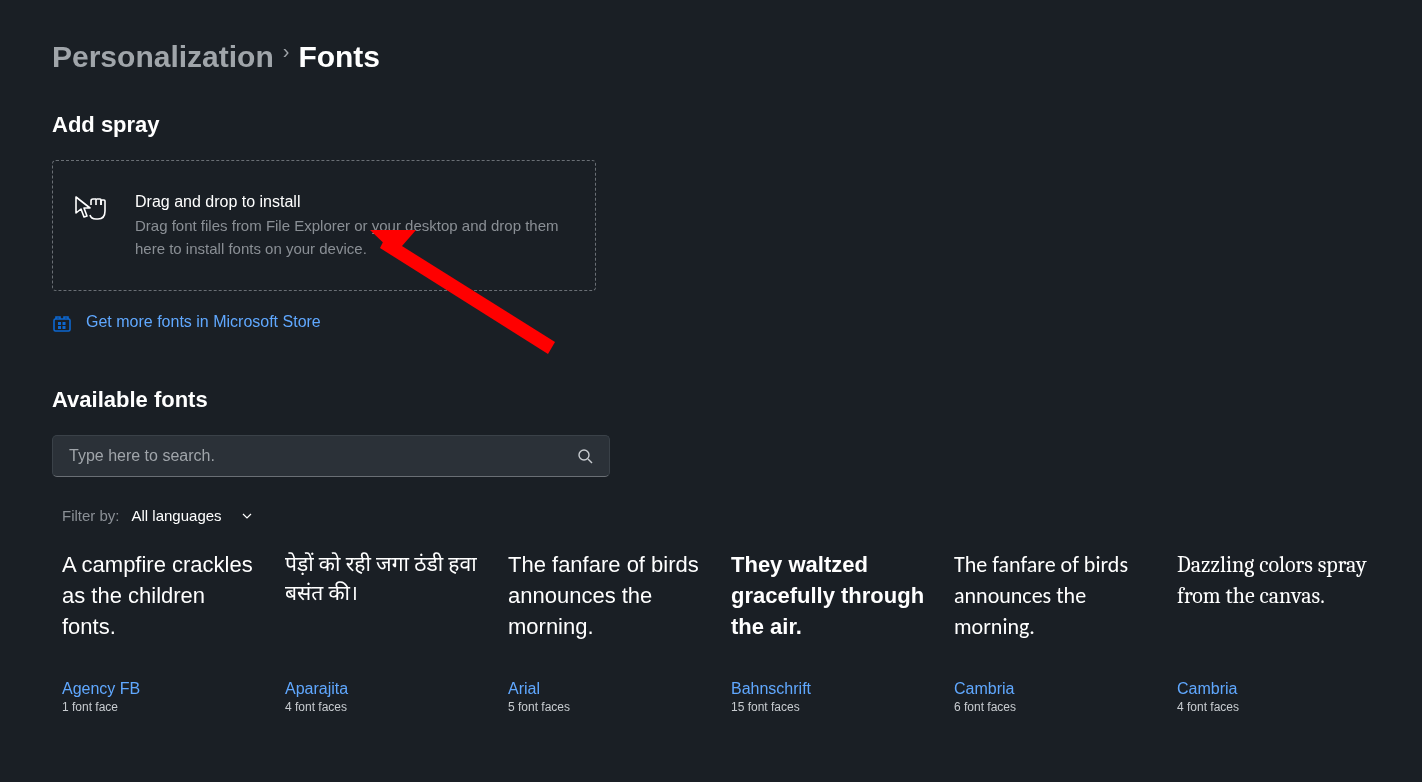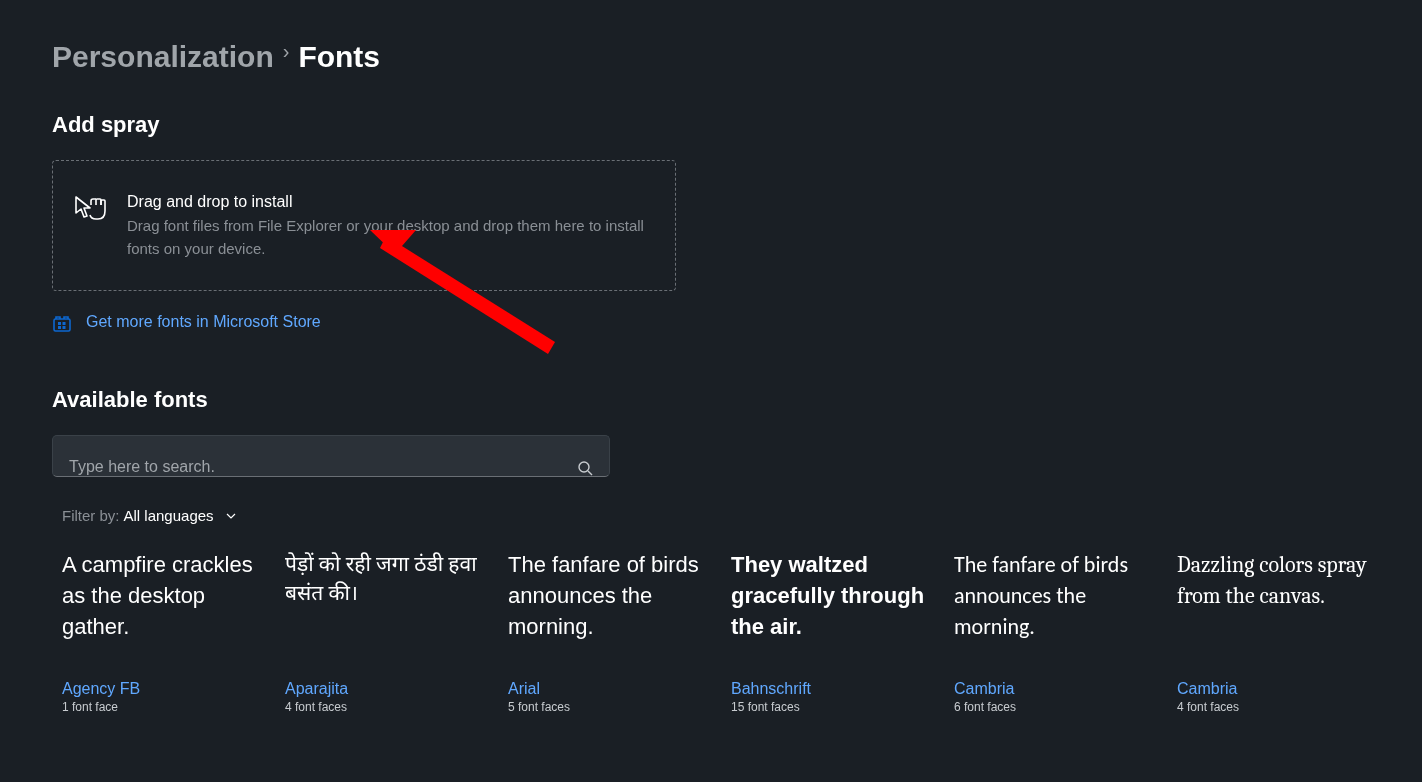--- a/index.html
+++ b/index.html
@@ -33,27 +33,27 @@
     font-weight: 600;
     color: #ffffff;
   }
   .section-title {
     font-size: 22px;
     font-weight: 600;
     color: #ffffff;
     margin-bottom: 22px;
   }
   .dropzone {
-    width: 624px;
+    width: 544px;
     border: 1px dashed #6a6f75;
     border-radius: 4px;
     padding: 32px 24px 30px 20px;
     display: flex;
     align-items: flex-start;
-    gap: 16px;
+    gap: 24px;
     margin-bottom: 22px;
   }
   .dropzone-icon-wrap { flex-shrink: 0; margin-top: 2px; }
   .dropzone-texts { flex: 1; }
   .dropzone-title {
     font-size: 16px;
     color: #ffffff;
     margin-bottom: 4px;
   }
   .dropzone-desc {
@@ -72,39 +72,39 @@
     color: #60a8ff;
     font-size: 16px;
   }
   .search-box {
     width: 558px;
     background: #2b3138;
     border: 1px solid #3a4148;
     border-bottom: 1.5px solid #6a6f75;
     border-radius: 5px;
     display: flex;
-    align-items: flex-end;
+    align-items: center;
     padding: 0 16px;
     height: 42px;
     margin-bottom: 30px;
   }
   .search-input {
     flex: 1;
     background: transparent;
     border: none;
     outline: none;
     color: #c8ccd0;
     font-size: 16px;
   }
   .search-input::placeholder { color: #a0a5aa; }
   .search-icon-btn { color: #c8ccd0; display: flex; }
   .filter-row {
     display: flex;
     align-items: center;
-    gap: 4px;
+    gap: 12px;
     margin-bottom: 26px;
     margin-left: 10px;
   }
   .filter-label { color: #8a8f95; font-size: 15px; }
   .filter-value { color: #ffffff; font-size: 15px; }
   .filter-chevron { margin-left: 6px; display: flex; }
   .fonts-grid {
     display: flex;
     gap: 8px;
   }
@@ -194,21 +194,21 @@
   <span class="filter-value">All languages</span>
   <span class="filter-chevron">
     <svg width="14" height="14" viewBox="0 0 14 14" fill="none" stroke="#ffffff" stroke-width="1.2">
       <polyline points="3,5 7,9 11,5"></polyline>
     </svg>
   </span>
 </div>
 
 <div class="fonts-grid">
   <div class="font-card">
-    <div class="font-preview agency">A campfire crackles as the desktop gather.</div>
+    <div class="font-preview agency">A campfire crackles as the children fonts.</div>
     <div class="font-name">Agency FB</div>
     <div class="font-faces">1 font face</div>
   </div>
   <div class="font-card">
     <div class="font-preview aparajita">पेड़ों को रही जगा ठंडी हवा बसंत की।</div>
     <div class="font-name">Aparajita</div>
     <div class="font-faces">4 font faces</div>
   </div>
   <div class="font-card">
     <div class="font-preview arial">The fanfare of birds announces the morning.</div>

